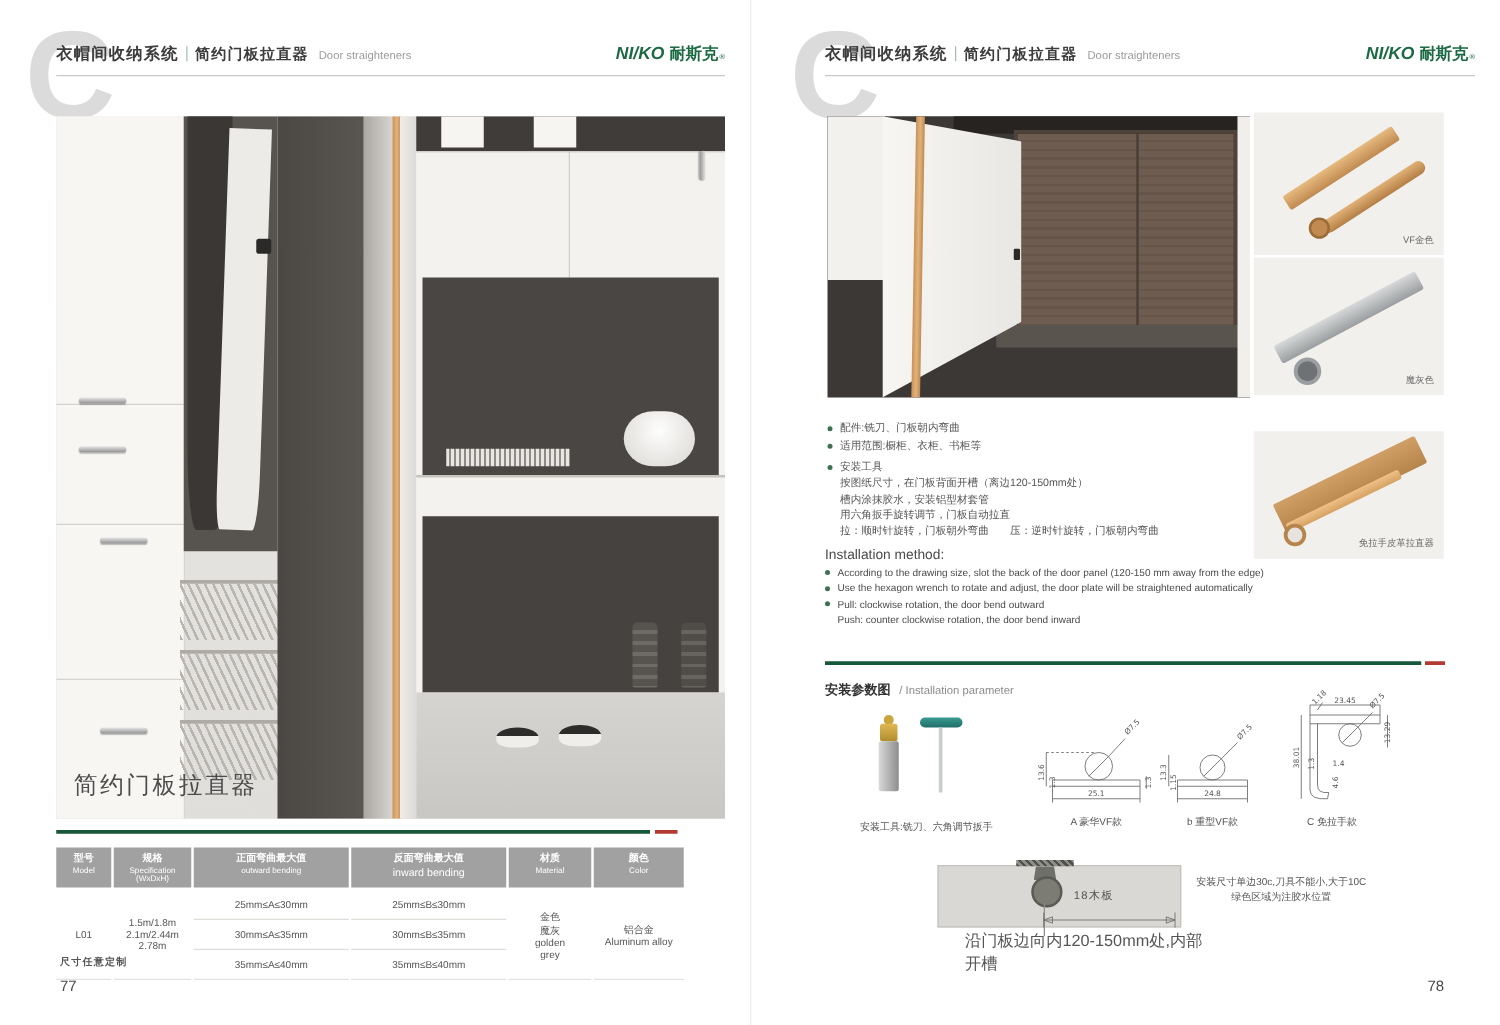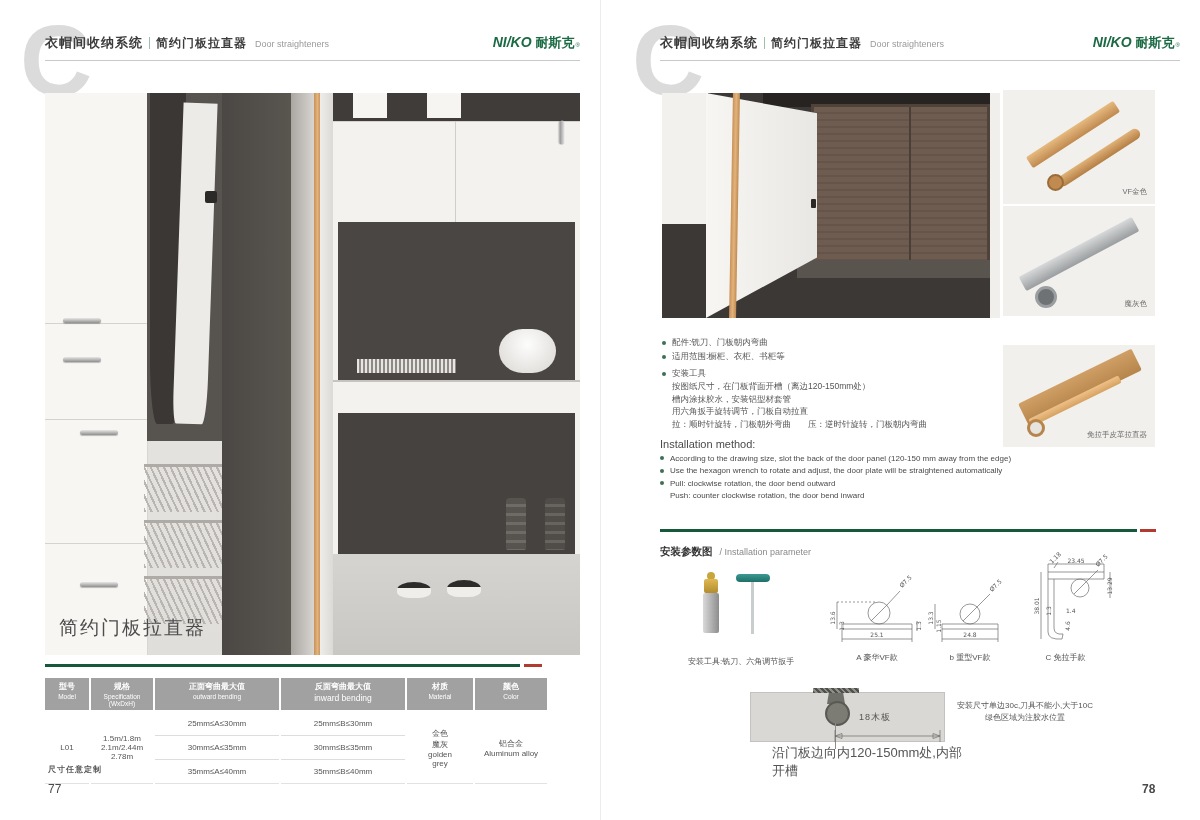--- a/index.html
+++ b/index.html
@@ -400,15 +400,15 @@
     <path d="M190 6 l-7 -2.5 v5 Z" fill="#6b6b6b"></path>
     <line x1="85" y1="0" x2="85" y2="12"></line>
     <line x1="190" y1="0" x2="190" y2="12"></line>
   </svg>
   <div class="dim-label">沿门板边向内120-150mm处,内部开槽</div>
   <div class="board-notes">
     <div>安装尺寸单边30c,刀具不能小,大于10C</div>
     <div>绿色区域为注胶水位置</div>
   </div>
 
-  <div class="page-no" style="left:1142px;top:782px;font-weight:bold;">78</div>
+  <div class="page-no" style="left:1142px;top:782px;">78</div>
 
 </div>
 
 </body></html>

